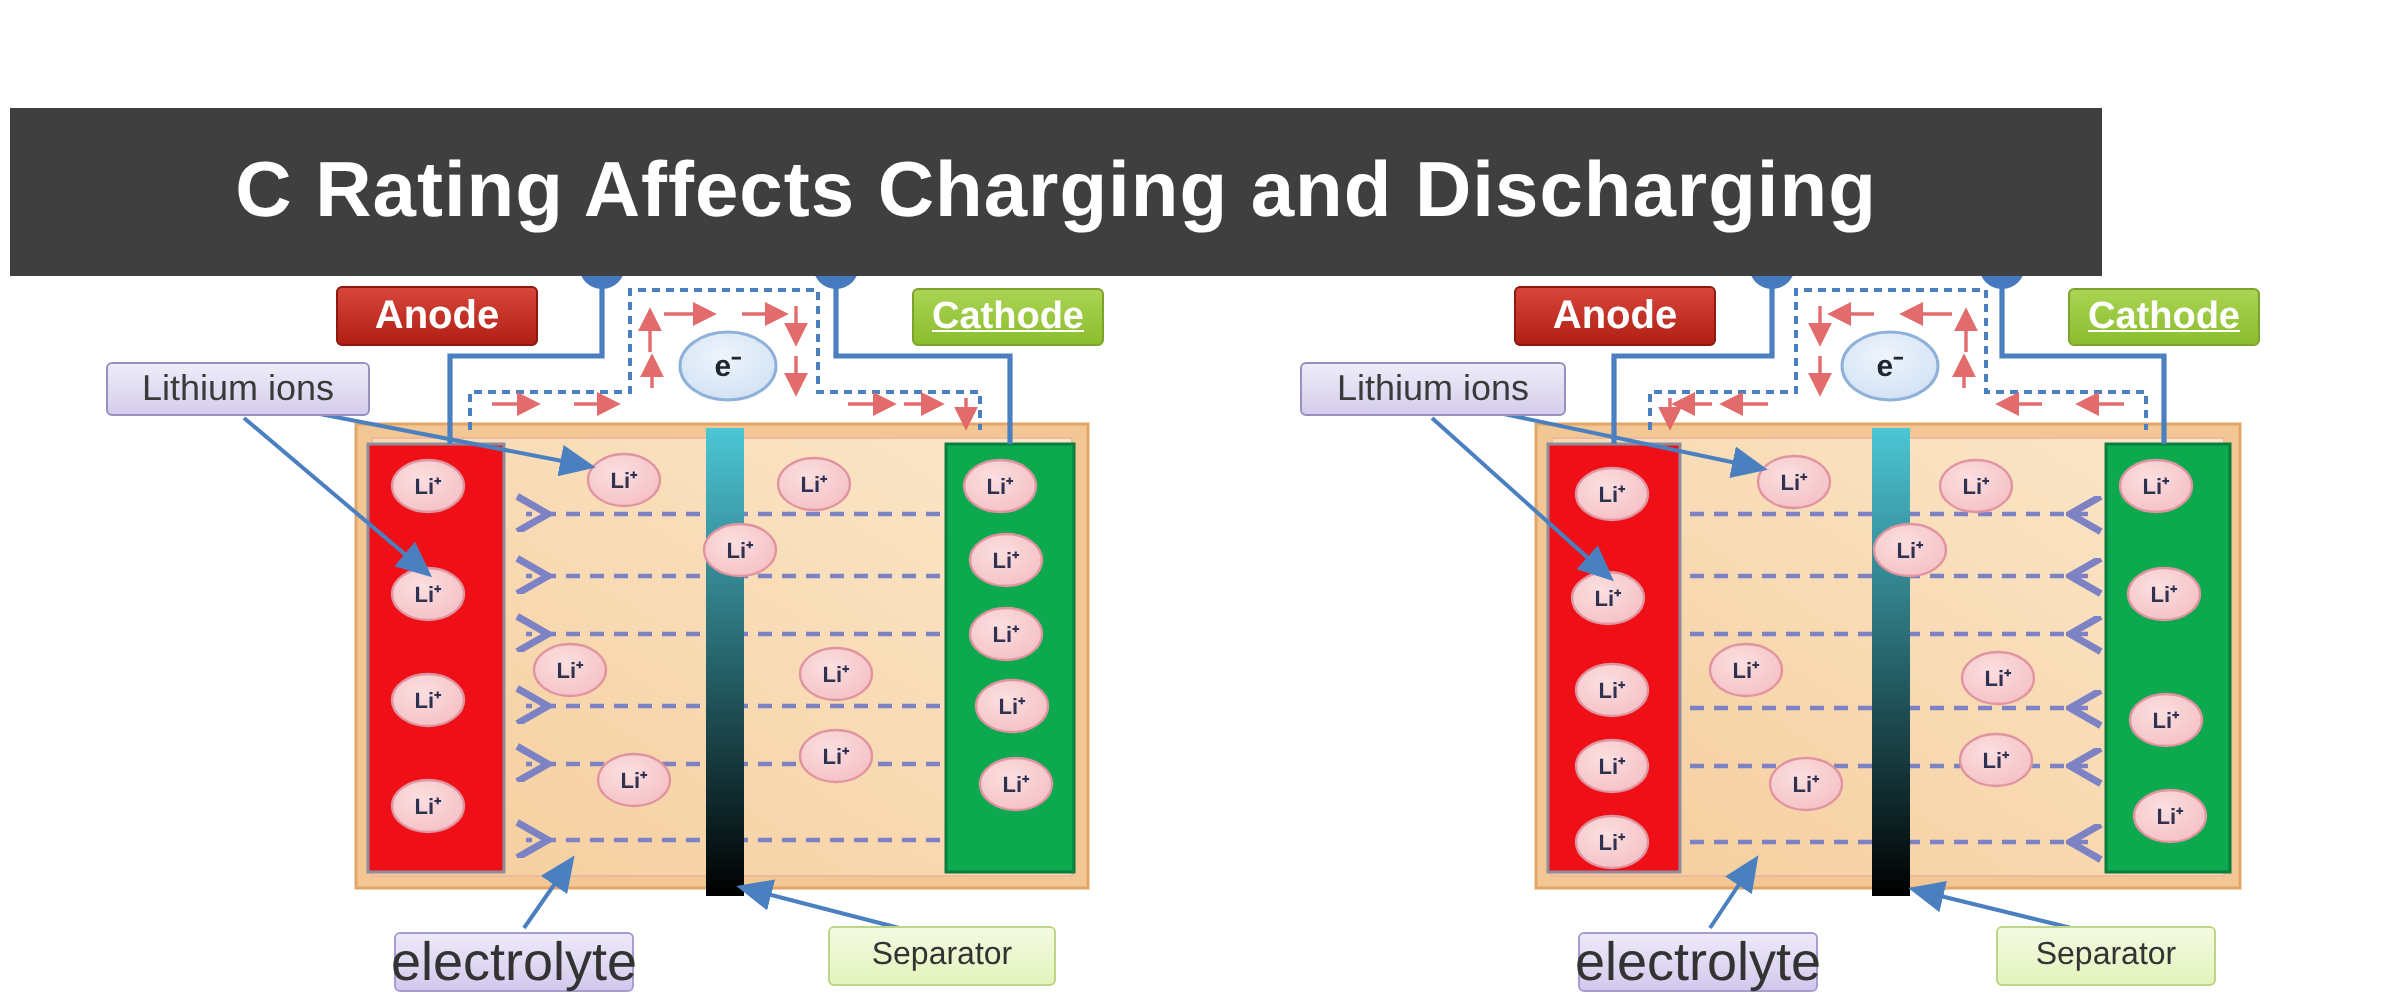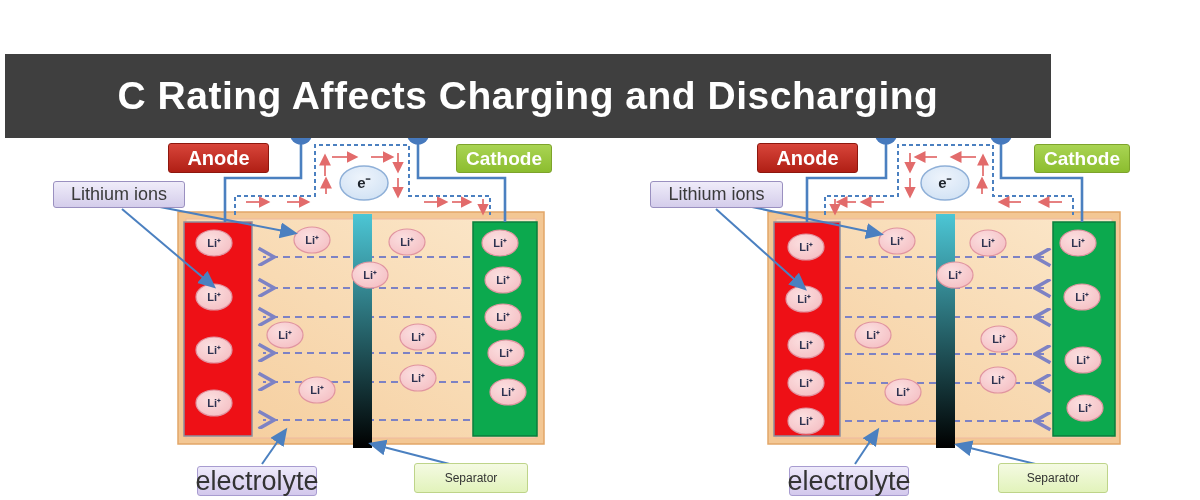--- a/index.html
+++ b/index.html
@@ -30,27 +30,27 @@
   .flow{stroke:#e26b6b;stroke-width:1.7;fill:none;}
   .ptr{stroke:#4b80c0;stroke-width:2;fill:none;}
   
   .tag{position:absolute;display:flex;align-items:center;justify-content:center;
        box-sizing:border-box;border-radius:3px;z-index:4;}
   .tag-pink{background:linear-gradient(#f6b0ab,#ef958f);border:1px solid #d98b85;color:#3b3b3b;
             font-weight:bold;font-size:17px;z-index:2;}
   .tag-red{background:linear-gradient(#d8453a,#b01f15);border:1px solid #8e170e;color:#ffffff;
            font-weight:bold;font-size:20px;}
   .tag-green{background:linear-gradient(#a9d453,#8cbd2f);border:1px solid #7da32b;color:#ffffff;
-             font-weight:bold;font-size:19px;}
+             font-weight:bold;font-size:19px;text-decoration:underline;}
   .tag-lav{background:linear-gradient(#efecf9,#d4cdeb);border:1px solid #9a90c0;color:#3a3a3a;
            font-size:18px;text-align:right;}
   .tag-lav2{background:linear-gradient(#eeeafa,#d3c8ec);border:1px solid #a89cd0;color:#333333;
             font-size:27px;}
   .tag-lime{background:linear-gradient(#f4fae2,#e2f3bb);border:1px solid #bed489;color:#333333;
-            font-size:12px;}
+            font-size:16px;}
 </style>
 </head>
 <body>
 
 <div id="stage">
 
   <div id="titlebar">
     <span class="t">C Rating Affects Charging and Discharging</span>
   </div>
 

